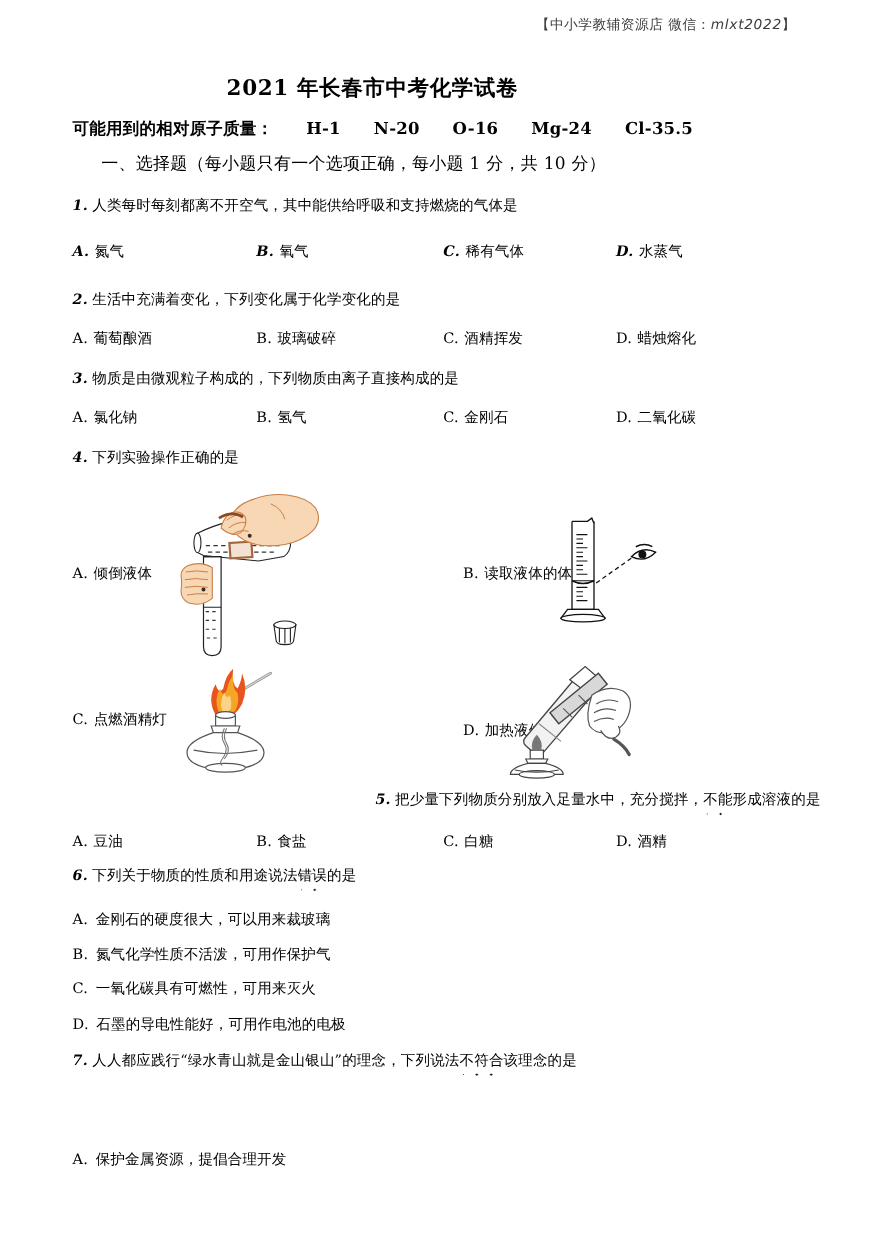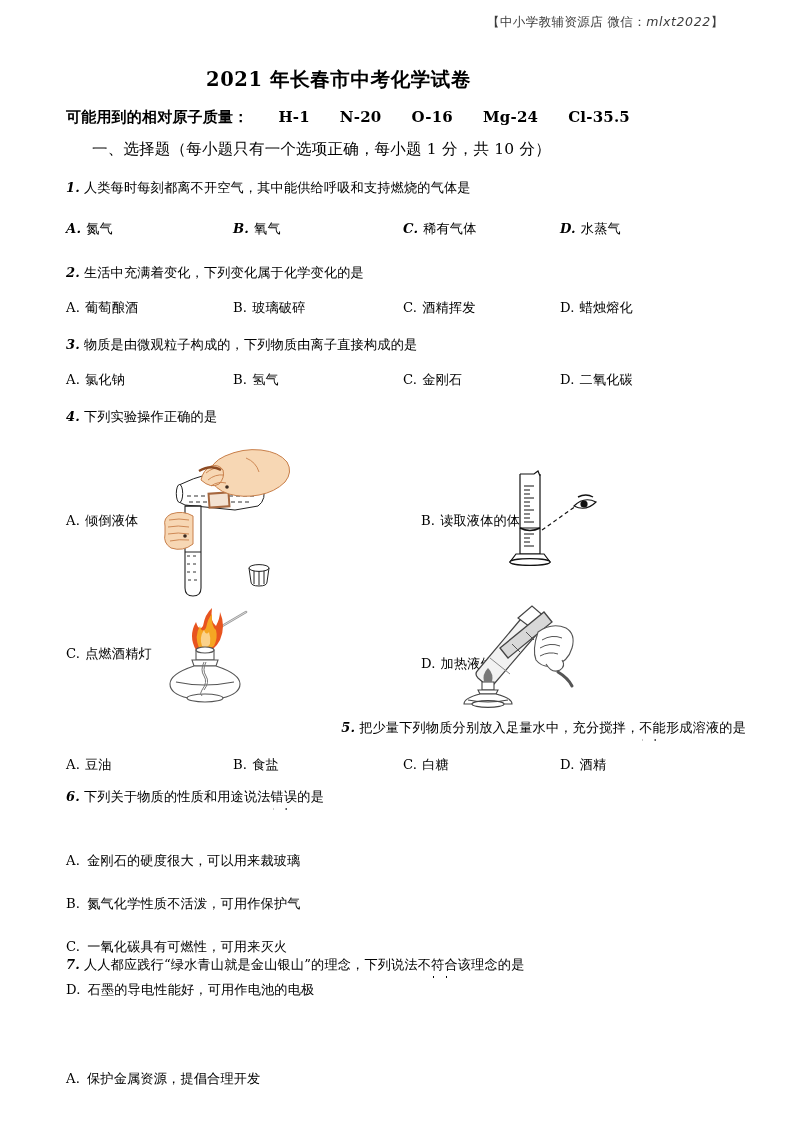--- a/index.html
+++ b/index.html
@@ -136,21 +136,20 @@
   
   .opts-stack {
     position: absolute;
     left: 66px;
     font-size: 13.2px;
   }
   .opts-stack .row {
     white-space: nowrap;
     letter-spacing: 0.15px;
     margin-bottom: 13.5px;
-    margin-top: 25px;
   }
   .opts-stack .row .opt-l { margin-right: 7px; }
 
   
   .fig-label {
     position: absolute;
     font-size: 13.2px;
     white-space: nowrap;
     letter-spacing: 0.15px;
   }

